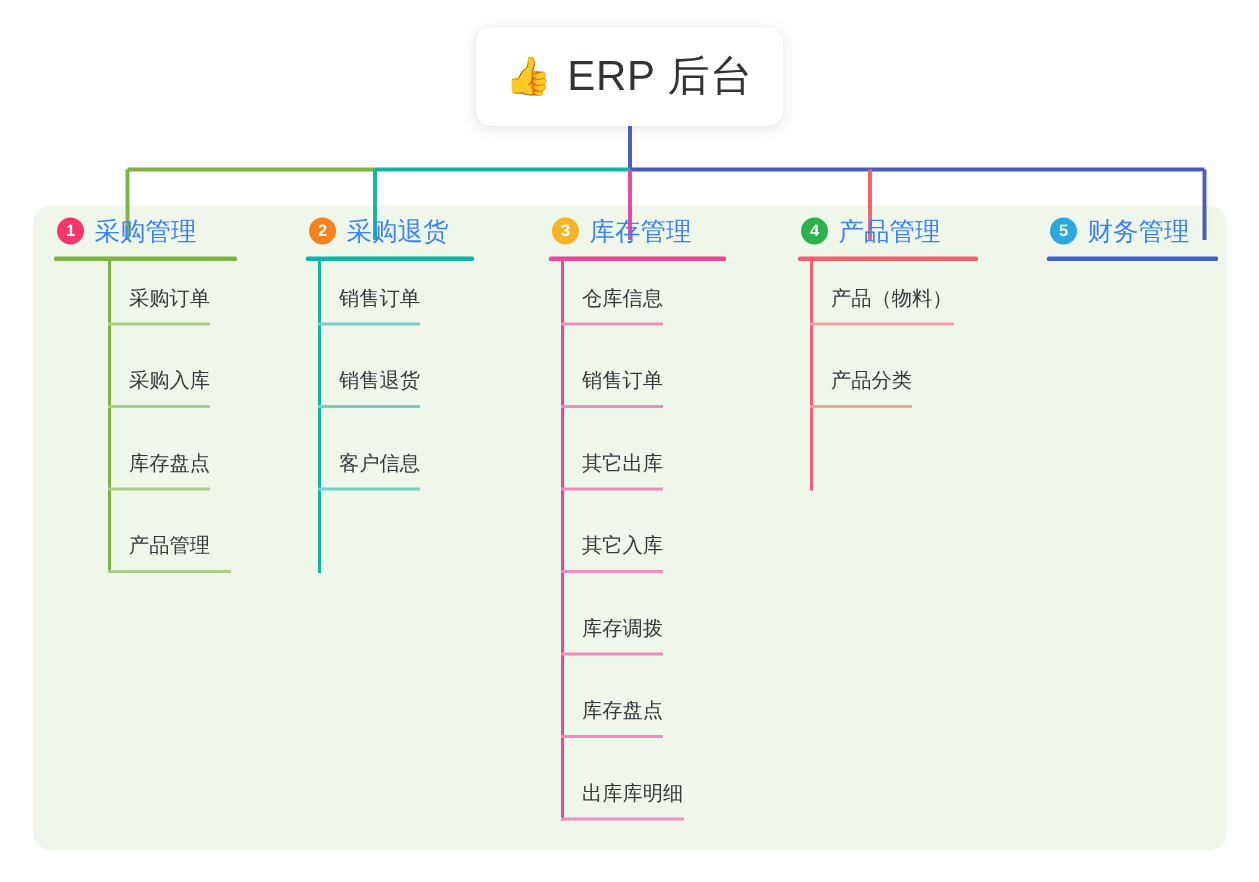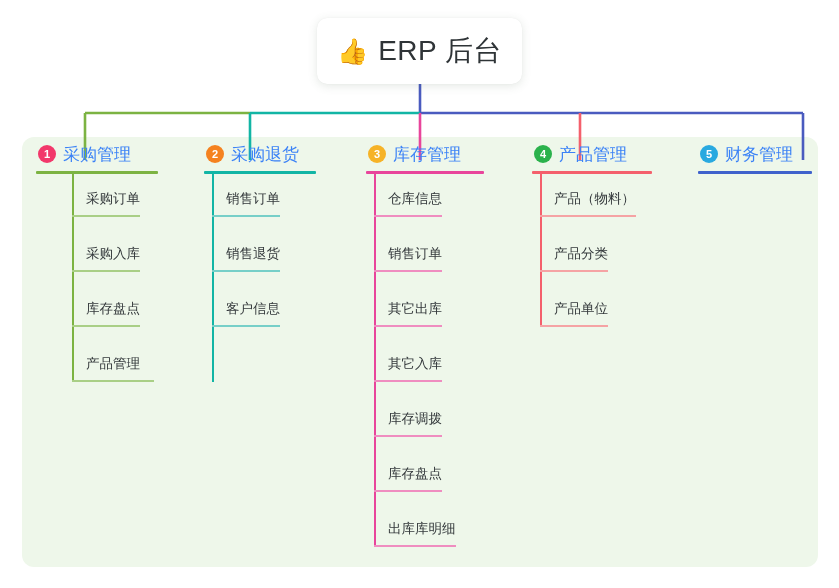--- a/index.html
+++ b/index.html
@@ -247,24 +247,20 @@
         <div class="items" style="height: 165px;">
           <div class="spine" style="background: rgb(244, 96, 108); height: 153px;"></div>
           <div class="item">
             <span class="item-label">产品（物料）</span>
             <div class="item-rule" style="background: rgb(245, 163, 164); width: 96px;"></div>
           </div>
           <div class="item">
             <span class="item-label">产品分类</span>
             <div class="item-rule" style="background: rgb(245, 163, 164); width: 68px;"></div>
           </div>
-          <div class="item">
-            <span class="item-label">产品单位</span>
-            <div class="item-rule" style="background: rgb(245, 163, 164); width: 68px;"></div>
-          </div>
         </div>
       </div>
       <div class="column" style="left: 684px; width: 150px;">
         <div class="col-header">
           <span class="badge" style="background: rgb(41, 169, 224);">5</span>
           <span class="col-title">财务管理</span>
         </div>
         <div class="col-rule" style="background: rgb(63, 98, 204); width: 114px;"></div>
       </div>
     </div>

